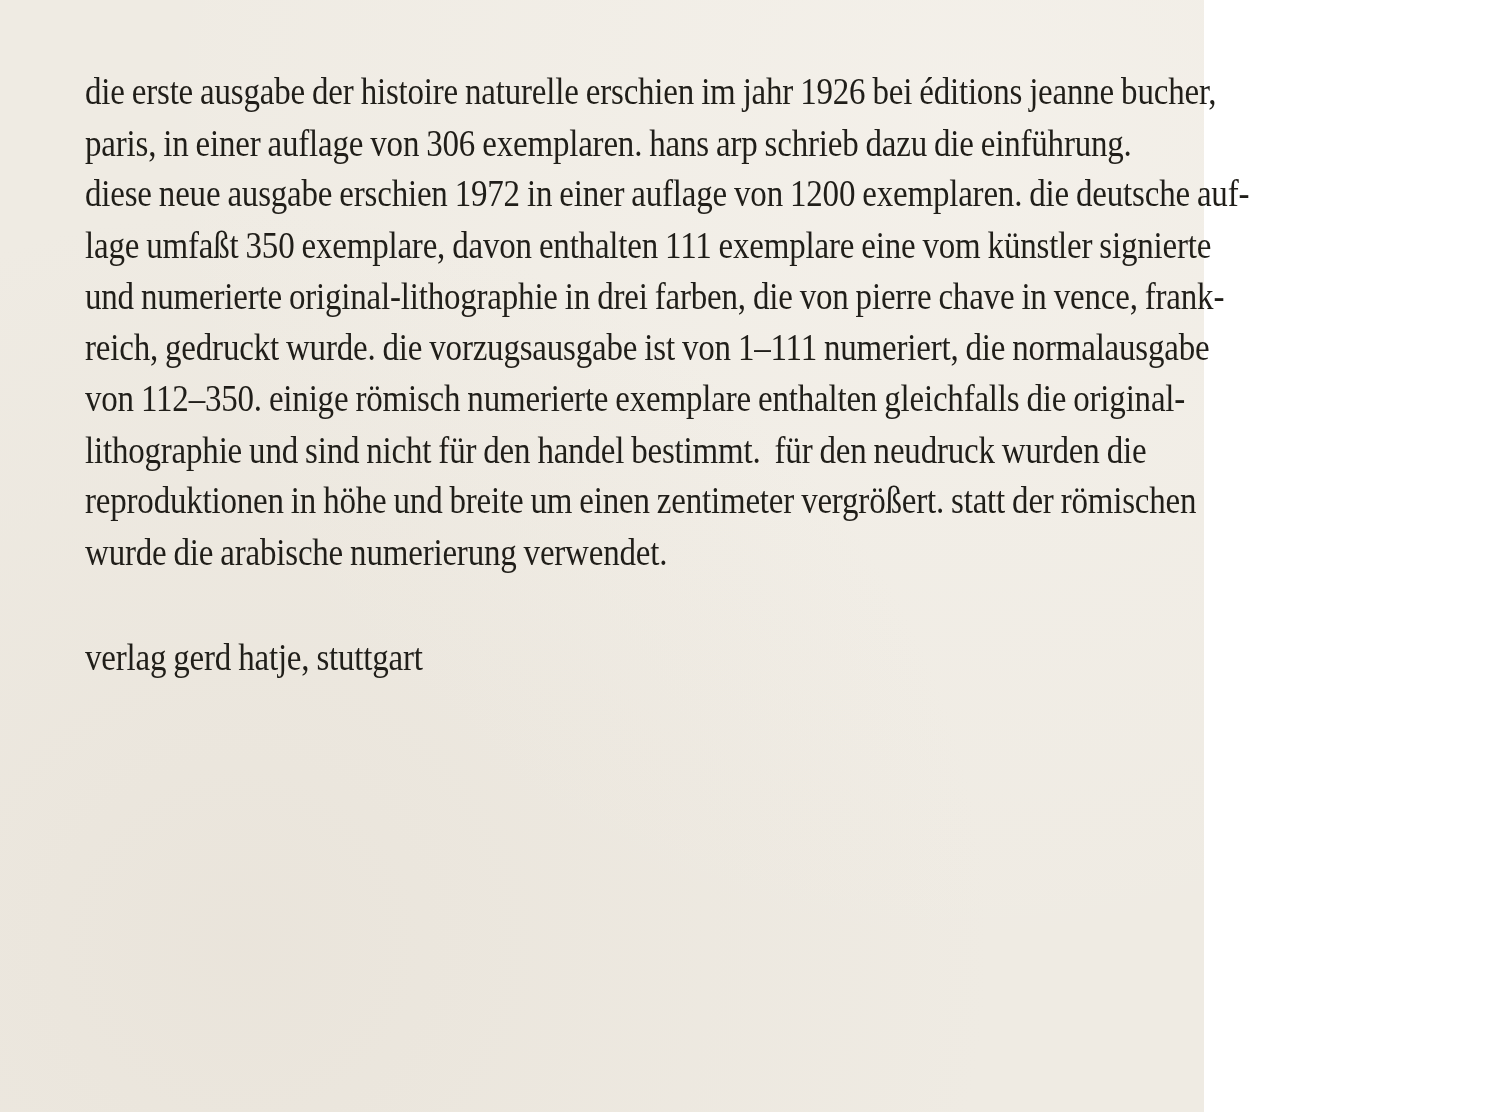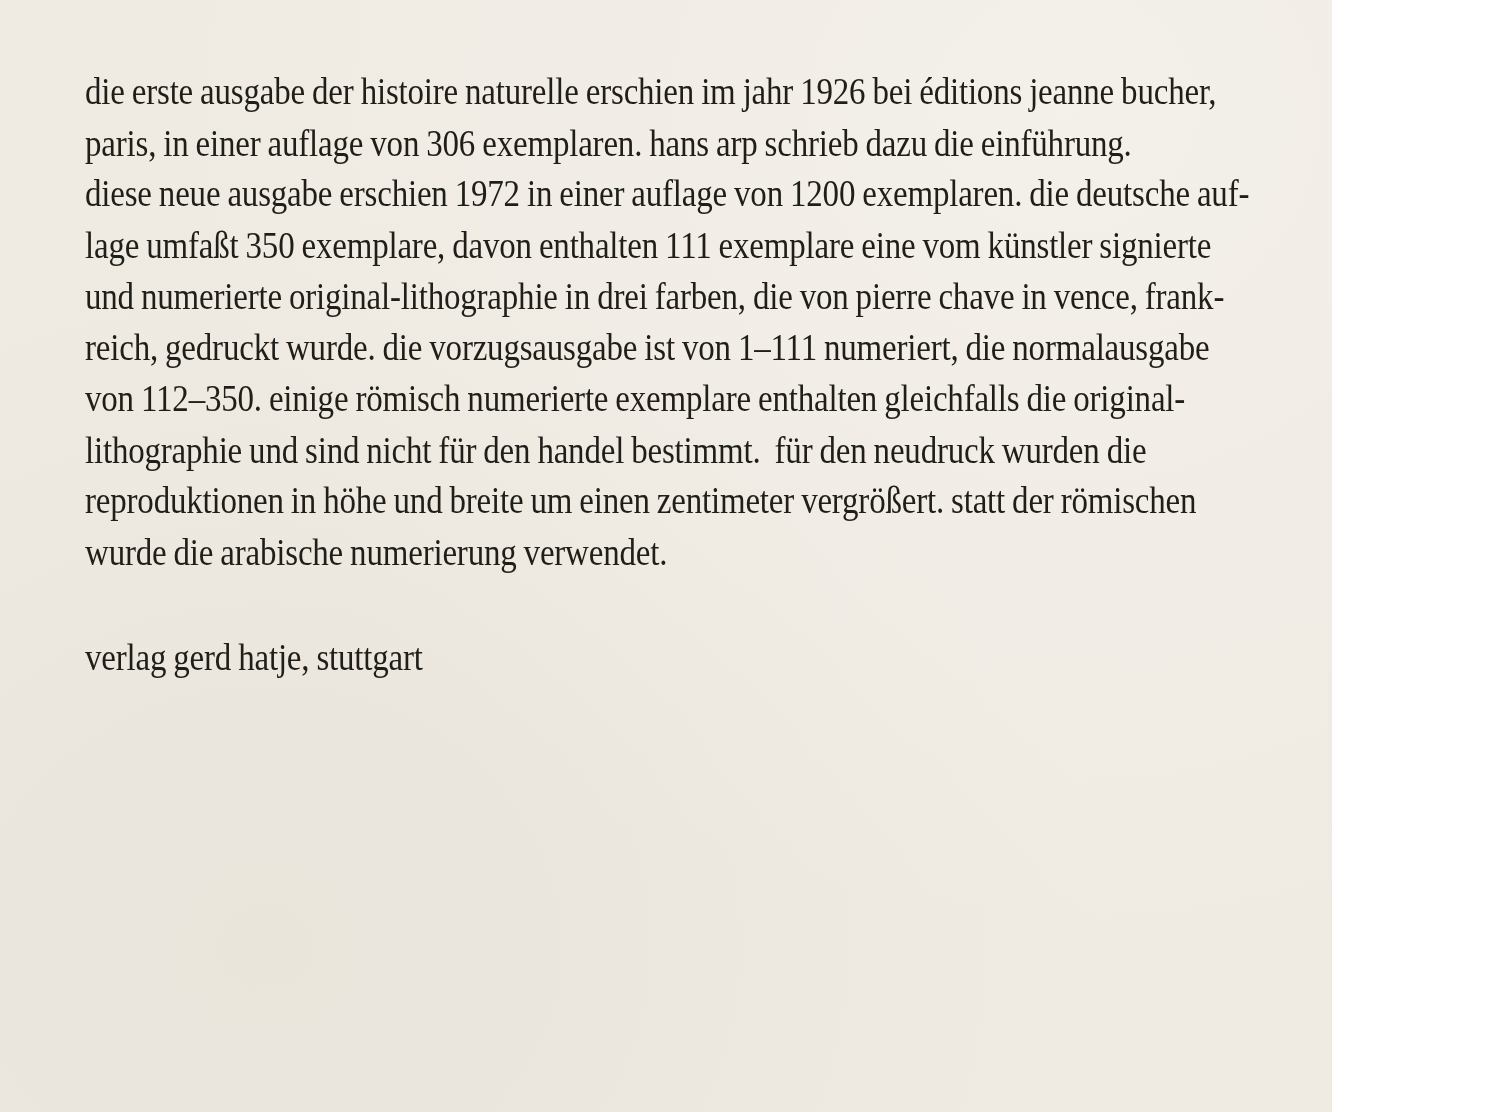--- a/index.html
+++ b/index.html
@@ -7,21 +7,21 @@
     padding: 0;
   }
   body {
     width: 1488px;
     height: 1112px;
     overflow: hidden;
     font-family: "Liberation Serif", "DejaVu Serif", serif;
   }
   .book-page {
     position: relative;
-    width: 1332px;
+    width: 1204px;
     height: 1112px;
     background: #efebe3;
     
     background-image:
       radial-gradient(ellipse at 20% 85%, rgba(224,216,204,0.35) 0%, rgba(224,216,204,0) 55%),
       radial-gradient(ellipse at 80% 10%, rgba(248,245,240,0.5) 0%, rgba(248,245,240,0) 60%);
   }
   .colophon {
     position: absolute;
     left: 85px;

